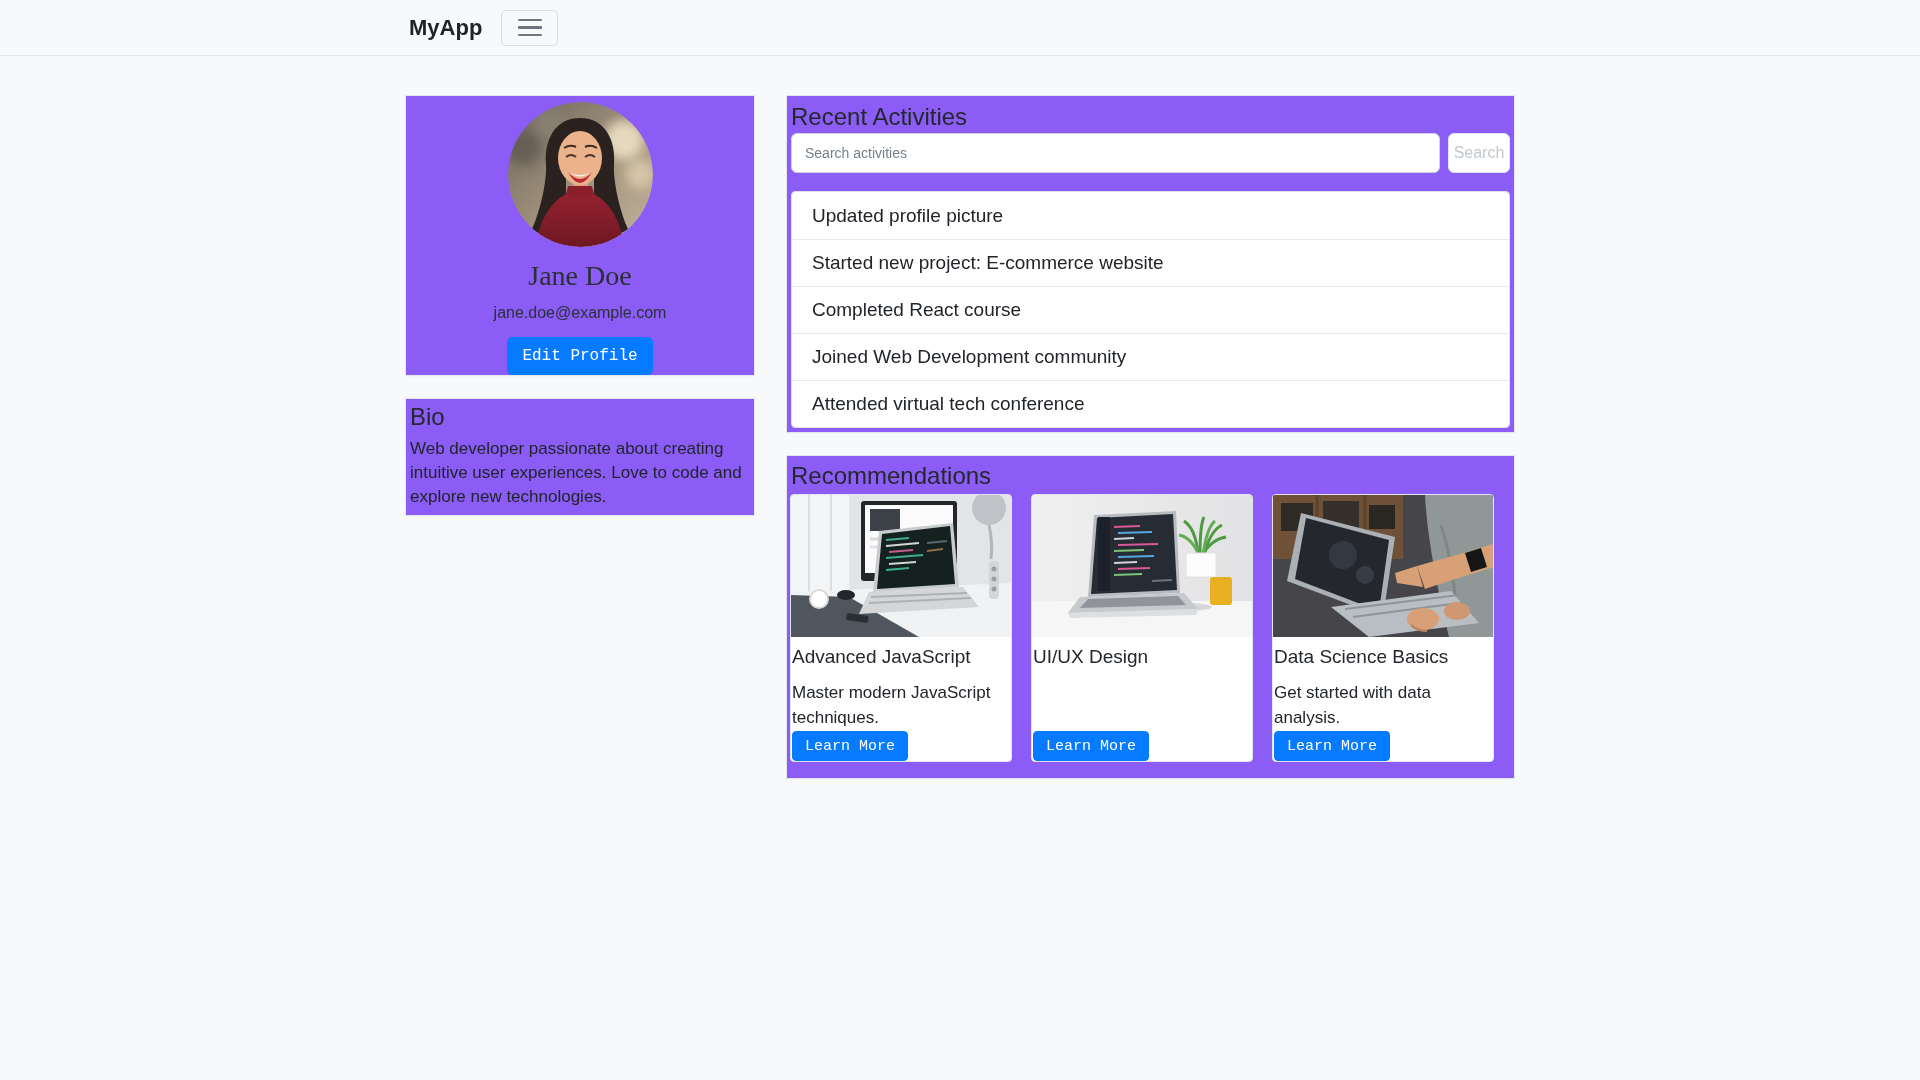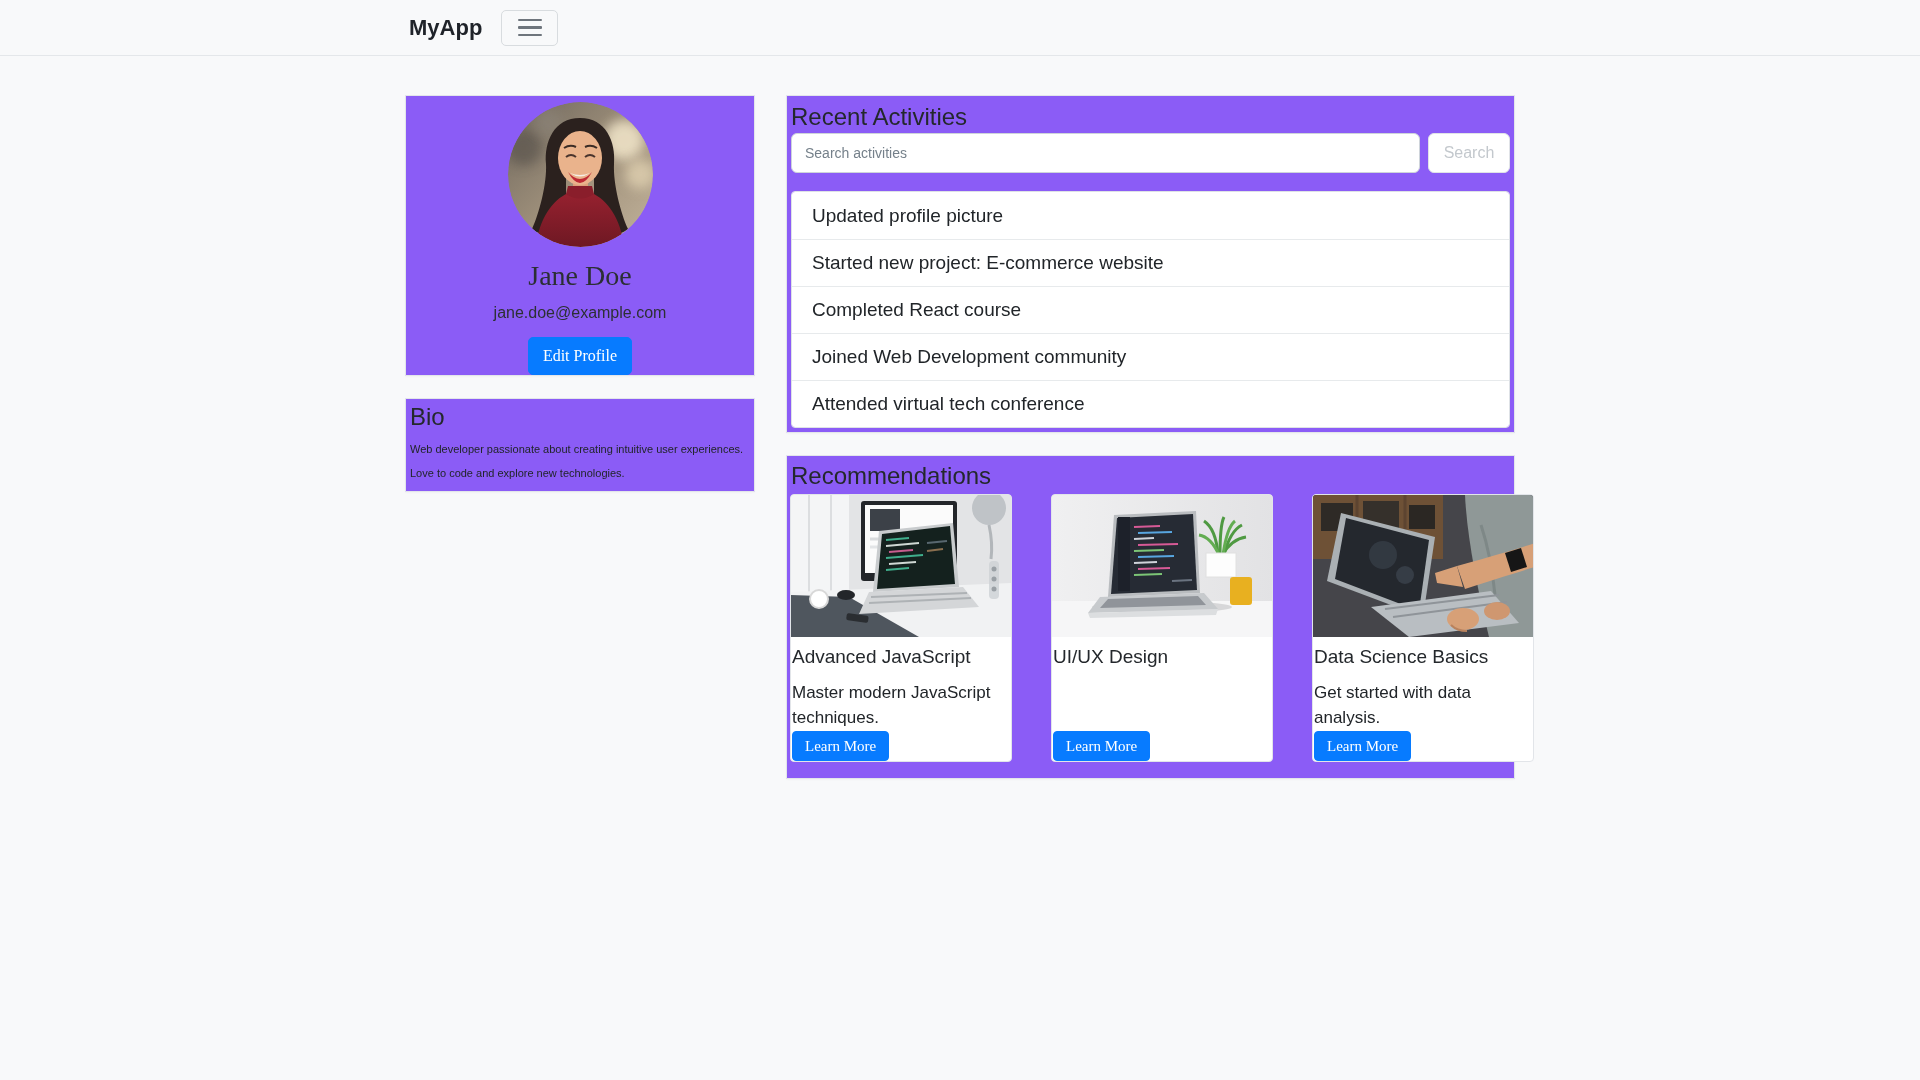--- a/index.html
+++ b/index.html
@@ -47,57 +47,57 @@
 
   
   .profile-card { padding: 6px 4px 0 4px; display: flex; flex-direction: column; align-items: center; height: 281px; }
   .avatar { width: 145px; height: 145px; border-radius: 50%; overflow: hidden; flex-shrink: 0; }
   .avatar svg { display: block; }
   .profile-name { font-size: 28px; font-weight: 500; line-height: 34px; margin-top: 12px; color: #2b2f33; font-family: Liberation Serif, serif; }
   .profile-email { font-size: 16px; line-height: 20px; margin-top: 10px; color: #2c3034; }
   .btn {
     display: inline-flex; align-items: center; justify-content: center;
     border: 1px solid transparent; border-radius: 5px;
-    cursor: pointer; font-family: Liberation Serif, serif; text-align: right;
+    cursor: pointer; font-family: Liberation Mono, monospace; text-align: right;
   }
   .btn-primary { background: #077bff; border-color: #077bff; color: #ffffff; }
   .edit-btn { margin-top: auto; margin-bottom: 0; height: 38px; padding: 0 14px; font-size: 16px; }
 
   
   .bio-card { margin-top: 22px; padding: 4px 6px 6px 4px; }
   .section-title { font-size: 24px; font-weight: 500; line-height: 28px; color: #24282c; }
-  .bio-text { font-size: 11px; line-height: 24px; margin-top: 6px; color: #212529; }
+  .bio-text { font-size: 17px; line-height: 24px; margin-top: 6px; color: #212529; }
 
   
   .activities-card { padding: 4px; }
   .activities-card .section-title { margin: 2px 0 2px 0; line-height: 29px; }
   .search-row { display: flex; gap: 8px; margin-top: 0; }
   .search-input {
     flex: 1; height: 40px;
     border: 1px solid #ced4da; border-radius: 6px;
     padding: 0 13px; font-size: 14px; font-family: inherit; color: #212529;
     background: #fff; outline: none;
   }
   .search-input::placeholder { color: #75808a; }
   .search-btn {
-    width: 82px; height: 40px;
+    width: 62px; height: 40px;
     background: #ffffff; border: 1px solid #e0e3e7; border-radius: 6px;
     color: #c3c8cd; font-size: 16px;
   }
   .activity-list { list-style: none; margin-top: 18px; border: 1px solid #dee2e6; border-radius: 4px; overflow: hidden; }
   .activity-list li {
     height: 47px; display: flex; align-items: center;
     padding: 0 20px; font-size: 19px; color: #212529; background: #fff;
   }
   .activity-list li + li { border-top: 1px solid #e7eaec; }
 
   
   .recs-card { margin-top: 22px; padding: 3px 3px 16px 3px; }
   .recs-card .section-title { margin: 2px 0 4px 1px; line-height: 29px; }
-  .recs-row { display: flex; gap: 39px; }
+  .recs-row { display: flex; gap: 19px; }
   .mini-card {
     width: 222px; height: 268px; flex-shrink: 0;
     background: #fff; border: 1px solid #e2e5e9; border-radius: 4px;
     display: flex; flex-direction: column; overflow: hidden;
   }
   .thumb { width: 222px; height: 142px; flex-shrink: 0; background: #ddd; }
   .thumb svg { display: block; }
   .mini-body { flex: 1; display: flex; flex-direction: column; padding: 0 2px 0 1px; }
   .mini-title { font-size: 19px; font-weight: 500; line-height: 23px; margin-top: 8px; color: #24282c; }
   .mini-desc { font-size: 17px; line-height: 25px; margin-top: 12px; color: #212529; }

